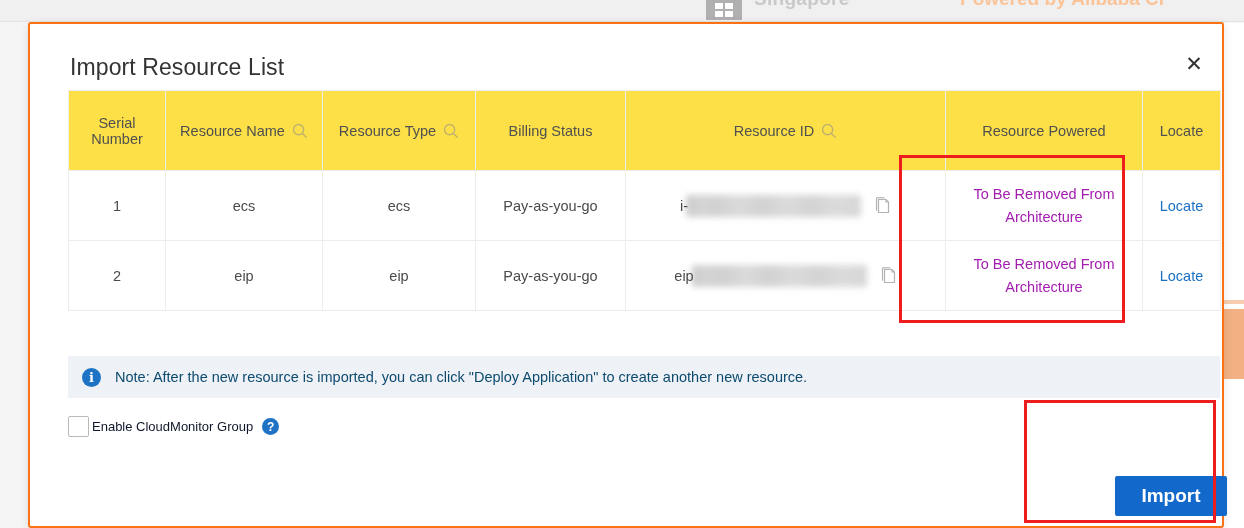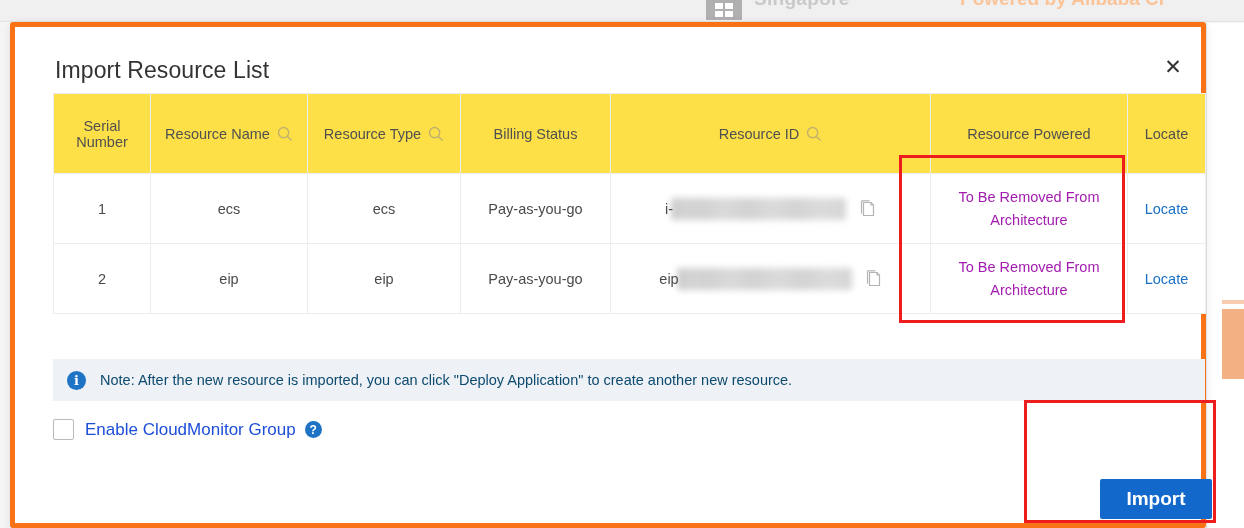--- a/index.html
+++ b/index.html
@@ -78,24 +78,24 @@
   .bg-orange-btn-top {
     position: absolute;
     left: 1222px; top: 300px;
     width: 22px; height: 4px;
     background: #f7cdae;
   }
 
   
   .modal {
     position: absolute;
-    left: 10px; top: 22px;
+    left: 28px; top: 22px;
     width: 1196px; height: 506px;
     background: #ffffff;
-    border: 5px solid #f97316;
+    border: 2px solid #f97316;
     border-radius: 3px;
     box-shadow: 0 2px 10px rgba(0,0,0,0.10);
   }
 
   .modal-title {
     position: absolute;
     left: 40px; top: 30px;
     font-size: 23px;
     color: #333333;
     font-weight: normal;
@@ -247,23 +247,23 @@
   }
   .checkbox {
     width: 21px; height: 21px;
     border: 1px solid #b9b9b9;
     border-radius: 2px;
     background: #ffffff;
     cursor: pointer;
     flex: 0 0 auto;
   }
   .check-label {
-    margin-left: 11px;
-    font-size: 17px;
-    color: #1d4ed8;
+    margin-left: 3px;
+    font-size: 13px;
+    color: #0f172a;
   }
   .help-icon {
     margin-left: 9px;
     width: 17px; height: 17px;
     border-radius: 50%;
     background: #1f73c4;
     color: #ffffff;
     font-size: 12px;
     font-weight: bold;
     display: flex;

